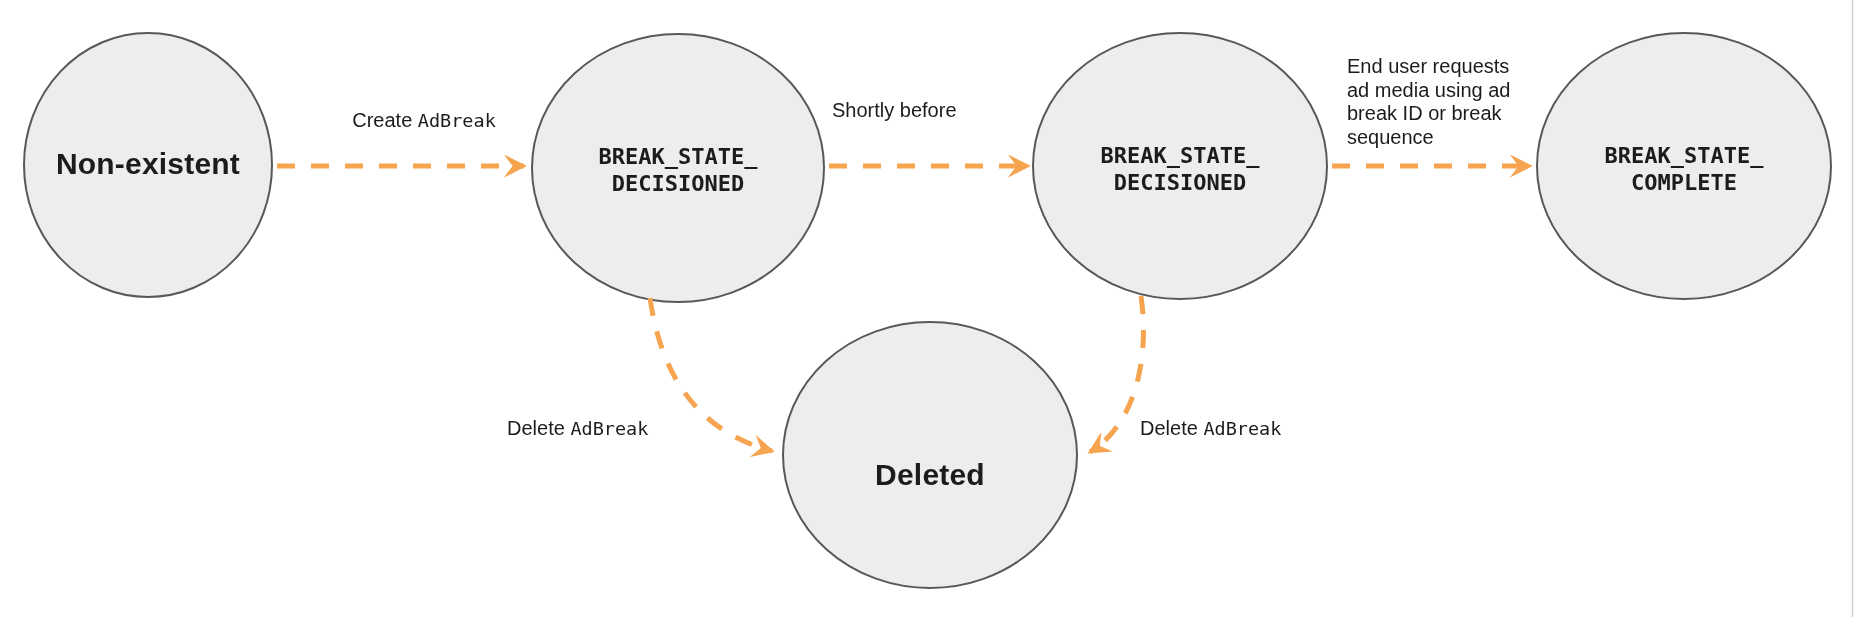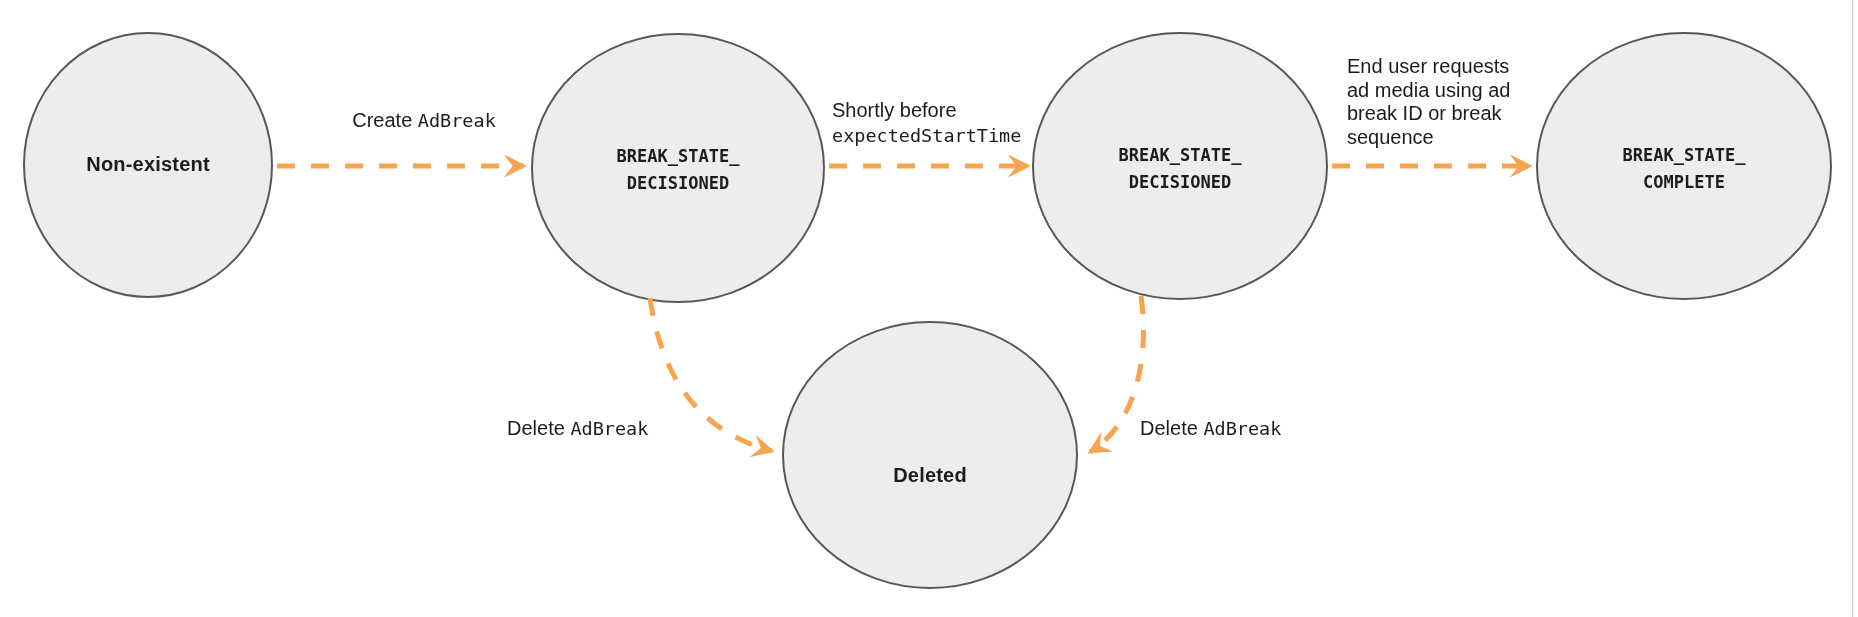--- a/index.html
+++ b/index.html
@@ -14,24 +14,24 @@
   svg.layer { position:absolute; left:0; top:0; }
 
   
   .node-label {
     position:absolute;
     transform:translate(-50%,-50%);
     text-align:center;
     font-weight:bold;
     white-space:nowrap;
   }
-  .node-label.sans { font-size:20px; letter-spacing:0.2px; }
+  .node-label.sans { font-size:30px; letter-spacing:0.2px; }
   .node-label.mono-node {
     font-family:"DejaVu Sans Mono", monospace;
-    font-size:17px;
+    font-size:22px;
     line-height:27px;
   }
   .node-label .line { display:block; }
 
   
   .edge-label {
     position:absolute;
     font-size:20px;
     line-height:26px;
     white-space:nowrap;
@@ -94,21 +94,20 @@
   <div class="node-label sans" style="left:930px; top:455px;margin-top:20px;">
     <span class="line">Deleted</span>
   </div>
 
   <div class="edge-label centered" style="left:424px; top:95px;">
     <span>Create </span><span class="mono">AdBreak</span>
   </div>
 
   <div class="edge-label" style="left:832px; top:85px;">
     <span class="line">Shortly before</span>
-    <span class="line mono">expectedStartTime</span>
   </div>
 
   <div class="edge-label tight" style="left:1347px; top:43px;">
     <span class="line">End user requests</span>
     <span class="line">ad media using ad</span>
     <span class="line">break ID or break</span>
     <span class="line">sequence</span>
   </div>
 
   <div class="edge-label" style="left:507px; top:403px;">

